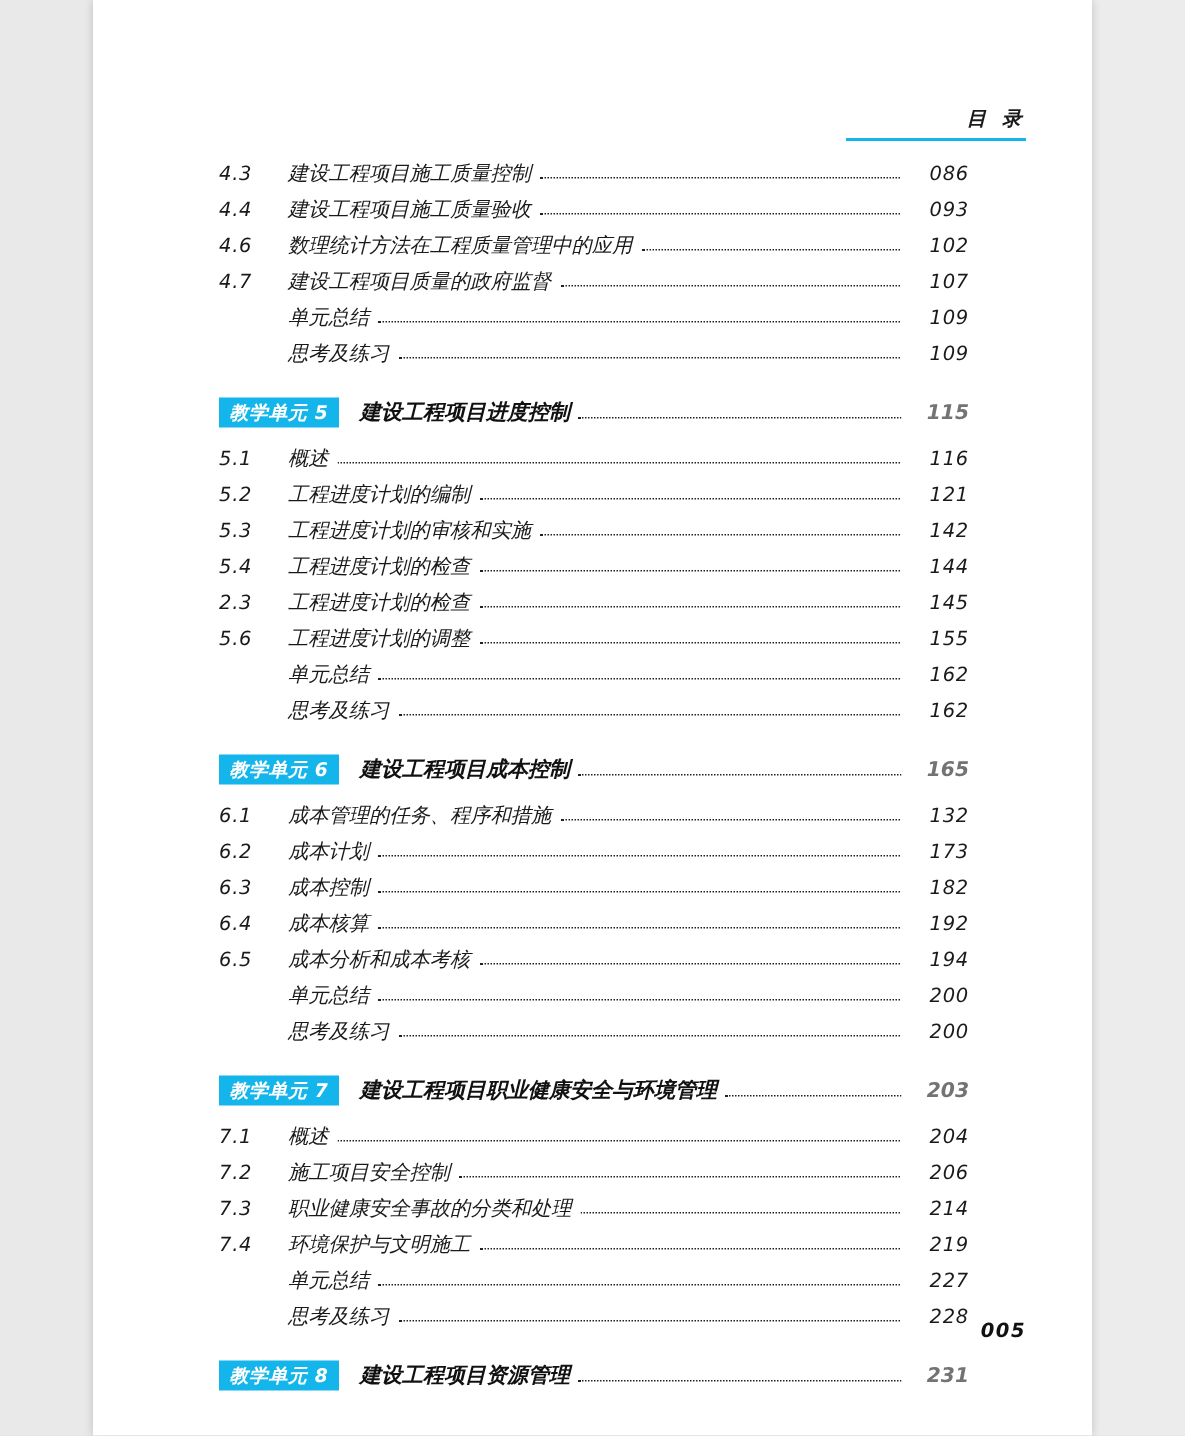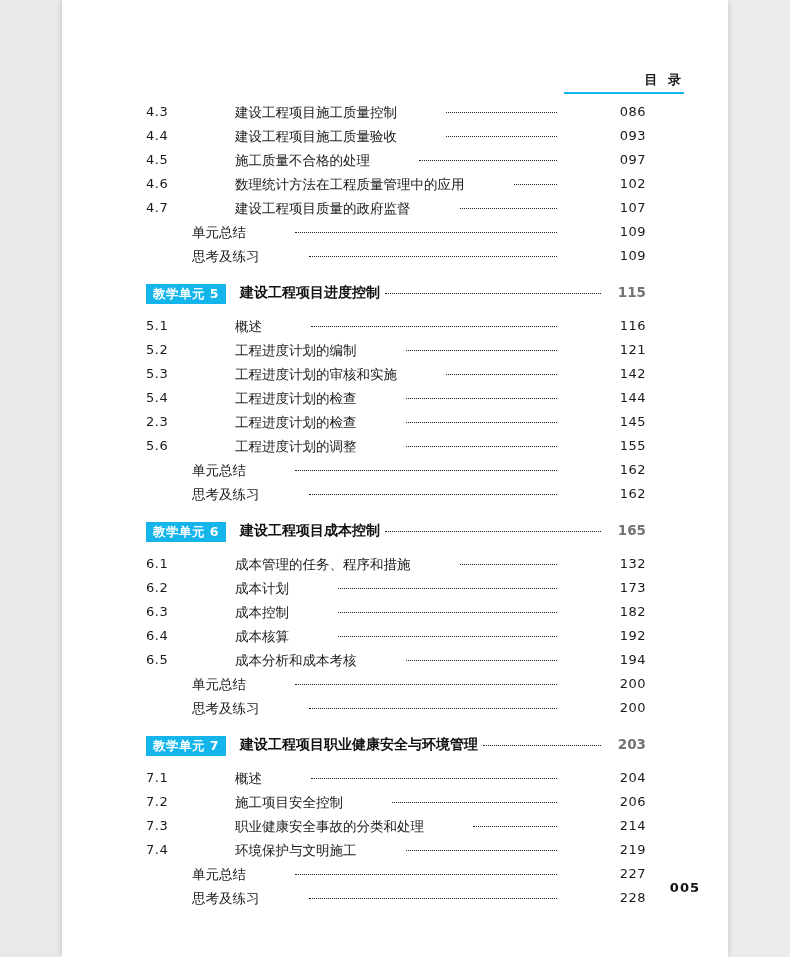--- a/index.html
+++ b/index.html
@@ -14,20 +14,21 @@
   }
   .page {
     position: absolute;
     left: 62px;
     top: 0px;
     width: 666px;
     height: 957px;
     background: #ffffff;
     box-shadow: 0 0 6px rgba(0,0,0,0.18);
     overflow: hidden;
+    font-style: italic;
   }
   .sheet-edge-left {
     position: absolute;
     left: 0px;
     top: 0px;
     width: 62px;
     height: 957px;
     background: #e9e9e9;
   }
   .sheet-edge-right {
@@ -65,25 +66,24 @@
   
   .toc {
     position: absolute;
     left: 84px;
     top: 104px;
     width: 500px;
   }
 
   .row {
     display: flex;
-    align-items: flex-start;
+    align-items: center;
     height: 24px;
     font-size: 13.5px;
     color: #1a1a1a;
-    gap: 43px;
   }
 
   
   .row .num {
     width: 46px;
     flex: 0 0 46px;
     text-align: left;
     font-family: "DejaVu Sans", sans-serif;
     font-size: 13px;
     letter-spacing: 0.5px;
@@ -117,21 +117,21 @@
   }
 
   
   .row.plain .title {
     margin-left: 46px;
   }
 
   
   .unitrow {
     display: flex;
-    align-items: flex-start;
+    align-items: center;
     height: 30px;
     margin-top: 12px;
     margin-bottom: 4px;
   }
   .unit-badge {
     display: inline-flex;
     align-items: center;
     justify-content: center;
     background: #13b5ea;
     color: #ffffff;
@@ -173,21 +173,21 @@
     font-weight: bold;
     font-family: "DejaVu Sans", sans-serif;
     color: #737373;
   }
 
   .group { margin-bottom: 2px; }
 
   
   .folio {
     position: absolute;
-    right: 28px;
+    right: 44px;
     bottom: 62px;
     font-family: "DejaVu Sans", sans-serif;
     font-size: 13px;
     font-weight: bold;
     color: #111;
     letter-spacing: 1px;
   }
 </style>
 </head>
 <body>
@@ -212,26 +212,20 @@
         <span class="leader"></span>
         <span class="pg">086</span>
       </div>
       <div class="row">
         <span class="num">4.4</span>
         <span class="title">建设工程项目施工质量验收</span>
         <span class="leader"></span>
         <span class="pg">093</span>
       </div>
       <div class="row">
-        <span class="num">4.5</span>
-        <span class="title">施工质量不合格的处理</span>
-        <span class="leader"></span>
-        <span class="pg">097</span>
-      </div>
-      <div class="row">
         <span class="num">4.6</span>
         <span class="title">数理统计方法在工程质量管理中的应用</span>
         <span class="leader"></span>
         <span class="pg">102</span>
       </div>
       <div class="row">
         <span class="num">4.7</span>
         <span class="title">建设工程项目质量的政府监督</span>
         <span class="leader"></span>
         <span class="pg">107</span>
@@ -388,17 +382,26 @@
         <span class="leader"></span>
         <span class="pg">227</span>
       </div>
       <div class="row plain">
         <span class="title">思考及练习</span>
         <span class="leader"></span>
         <span class="pg">228</span>
       </div>
     </div>
 
+    <div class="group">
+      <div class="unitrow">
+        <span class="unit-badge">教学单元 8</span>
+        <span class="unit-title">建设工程项目资源管理</span>
+        <span class="leader"></span>
+        <span class="pg">231</span>
+      </div>
+
+    </div>
 
   </div>
 
   <div class="folio">005</div>
 </div>
 
 </body></html>

